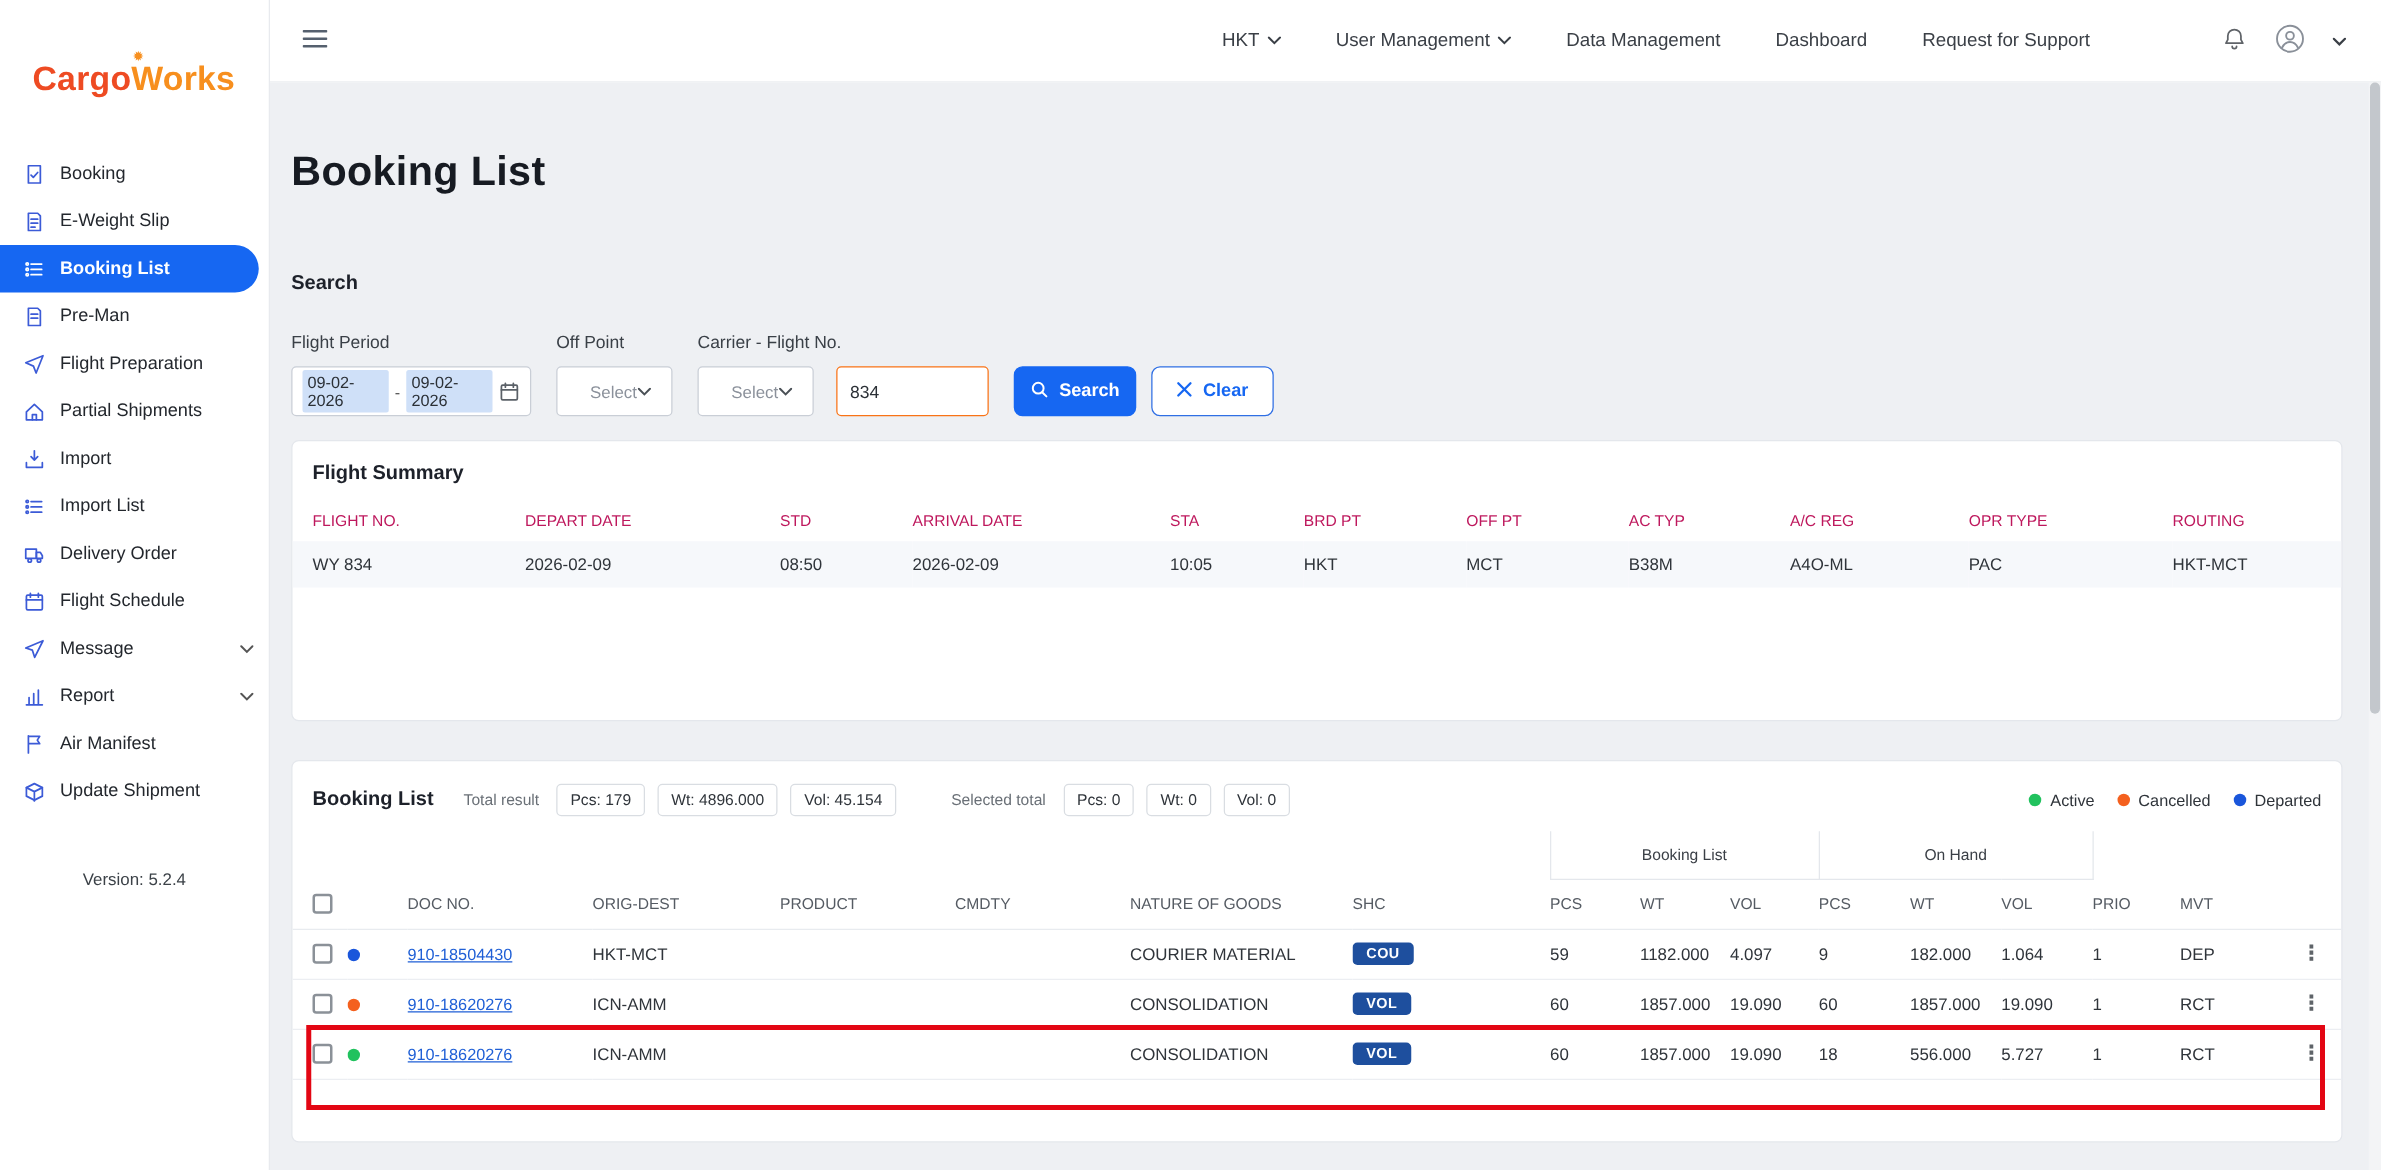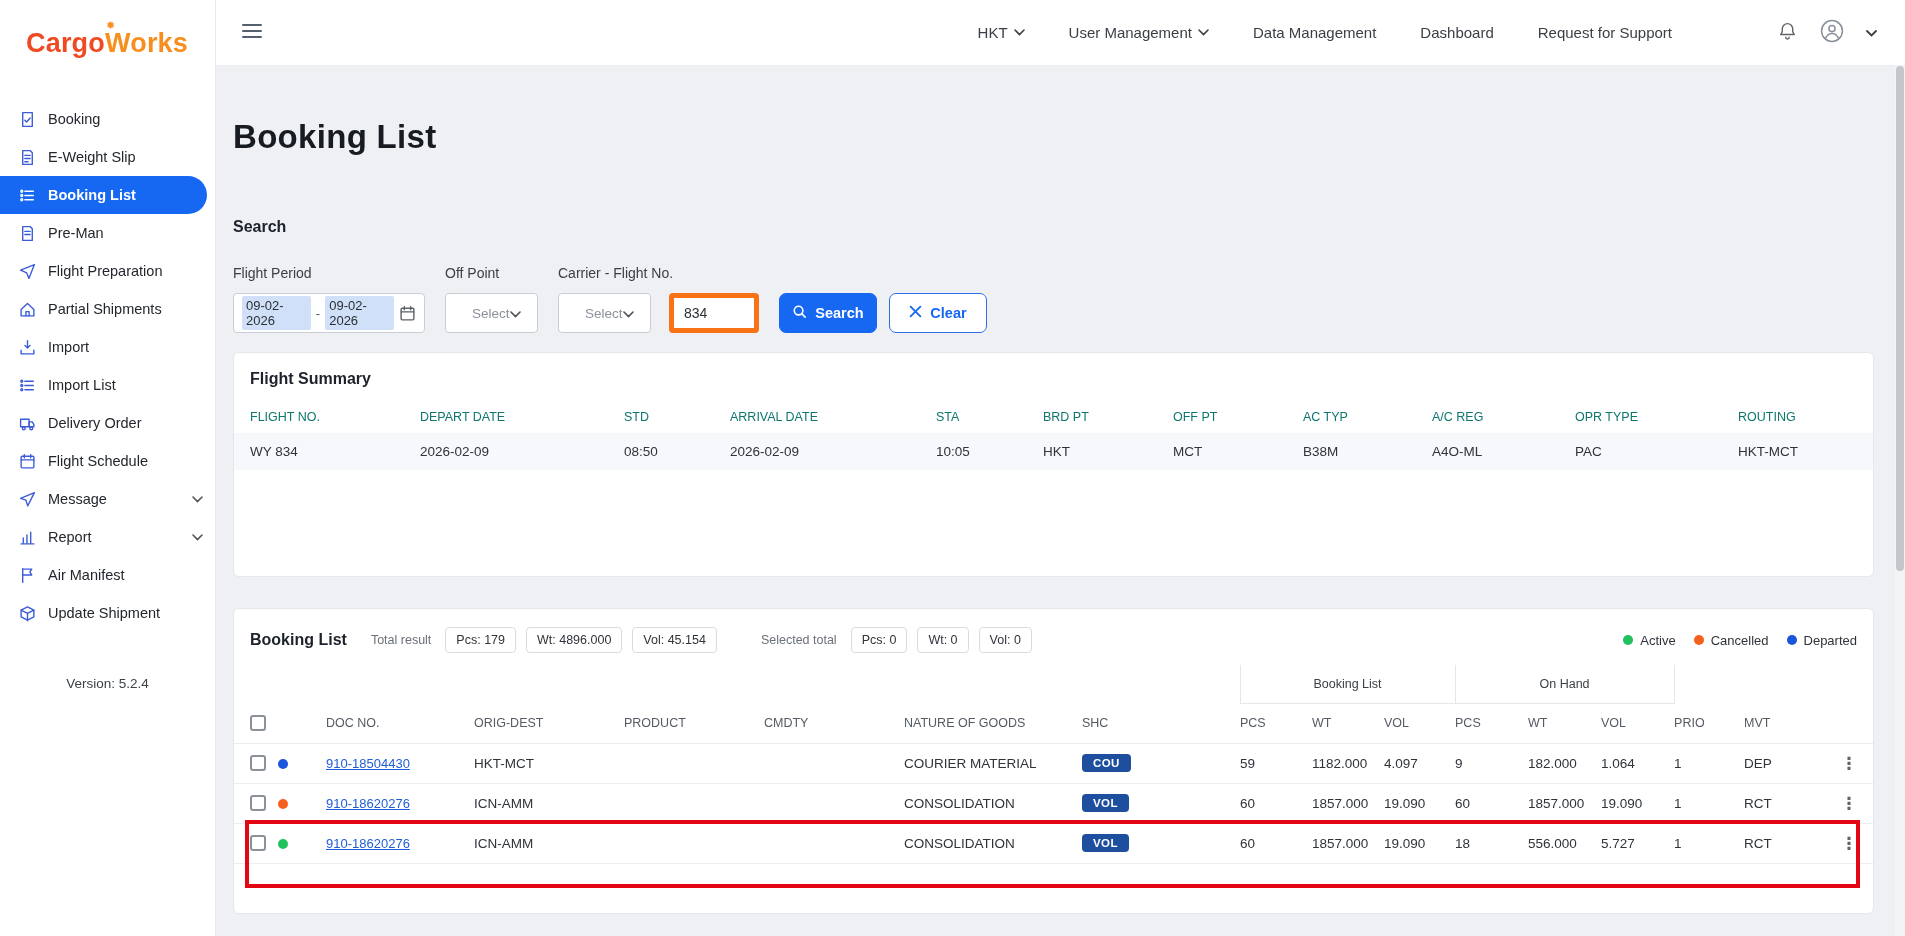--- a/index.html
+++ b/index.html
@@ -2,21 +2,21 @@
 <html><head>
 <meta charset="utf-8">
 <style>
   * { margin:0; padding:0; box-sizing:border-box; }
   html,body { width:1905px; height:936px; overflow:hidden; }
   body { font-family:"Liberation Sans","DejaVu Sans",sans-serif; background:#eef0f3; color:#2b3036; }
   .app { display:flex; width:1905px; height:936px; }
 
   
   .sidebar { width:216px; background:#fff; border-right:1px solid #e8eaee; display:flex; flex-direction:column; flex-shrink:0; }
-  .logo { height:100px; padding:28px 0 0 26px; font-size:27px; font-weight:700; letter-spacing:.2px; white-space:nowrap; }
+  .logo { height:100px; padding:28px 0 0 26px; font-size:27px; font-weight:700; letter-spacing:.2px; white-space:nowrap;margin-top:20px; }
   .logo-part1 { color:#ee4b23; }
   .logo-part2 { color:#f78f1e; position:relative; }
   .logo-spark { position:absolute; top:-9px; left:1px; font-size:11px; color:#f78f1e; }
   .sb-nav { display:flex; flex-direction:column; }
   .sb-item { display:flex; align-items:center; gap:12px; height:38px; padding:0 12px 0 18px; font-size:14.5px; color:#23272d; cursor:pointer; }
   .sb-icon { width:18px; height:18px; color:#3c5bd7; display:flex; align-items:center; justify-content:center; flex-shrink:0; }
   .sb-item.active { background:#1667f2; color:#fff; font-weight:700; border-radius:0 19px 19px 0; margin-right:8px; }
   .sb-item.active .sb-icon { color:#fff; }
   .sb-chevron { margin-left:auto; display:flex; color:#555; }
   .version { margin-top:44px; text-align:center; font-size:13.5px; color:#3c4248; }
@@ -37,32 +37,32 @@
   
   .form-row { display:flex; align-items:flex-end; gap:20px; margin-top:29px; }
   .form-group label { display:block; font-size:14px; color:#3a4047; margin-bottom:12px; }
   .date-range { width:192px; height:40px; background:#fff; border:1px solid #c9ced6; border-radius:4px; display:flex; align-items:center; gap:5px; padding:0 8px; font-size:13px; color:#2b3036; cursor:text; }
   .date-val { background:#cfe0f8; border-radius:2px; padding:2px 4px; }
   .date-sep { color:#555; }
   .cal-icon { margin-left:auto; display:flex; color:#5b6168; cursor:pointer; }
   .select { width:93px; height:40px; background:#fff; border:1px solid #c9ced6; border-radius:4px; display:flex; align-items:center; justify-content:space-between; padding:0 26px; cursor:pointer; }
   .select-val { font-size:13.5px; color:#8b919b; }
   .inline { display:flex; gap:18px; }
-  .text-input { width:90px; height:40px; background:#fff; border:5px solid #f97316; border-radius:4px; padding:0 10px; font-size:14px; color:#2b3036; font-family:inherit; }
+  .text-input { width:122px; height:40px; background:#fff; border:1px solid #f97316; border-radius:4px; padding:0 10px; font-size:14px; color:#2b3036; font-family:inherit; }
   .btns { display:flex; gap:12px; }
   .btn { height:40px; border-radius:7px; font-size:14.5px; font-weight:600; display:flex; align-items:center; justify-content:center; gap:8px; cursor:pointer; font-family:inherit; }
   .btn-primary { width:98px; background:#1667f2; color:#fff; border:1px solid #1667f2; }
   .btn-outline { width:98px; background:#fff; color:#1667f2; border:1.5px solid #2f6fe4; }
 
   
   .card { background:#fff; border:1px solid #e4e7ec; border-radius:6px; }
   .fs-card { margin-top:19px; height:225px; overflow:hidden; }
   .card-title { font-size:16px; font-weight:700; color:#1d212a; padding:17px 16px 13px; }
   table { width:100%; border-collapse:collapse; table-layout:fixed; }
-  .fs th { font-size:12.5px; color:#0f766e; font-weight:400; text-align:left; padding:9px 8px 9px 0; white-space:nowrap; }
+  .fs th { font-size:12.5px; color:#be185d; font-weight:400; text-align:left; padding:9px 8px 9px 0; white-space:nowrap; }
   .fs th:first-child, .fs td:first-child { padding-left:16px; }
   .fs td { font-size:13.5px; color:#2f343a; padding:11px 8px 11px 0; background:#f6f8fb; white-space:nowrap; }
 
   .bl-card { margin-top:31px; height:306px; position:relative; overflow:hidden; }
   .bl-header { display:flex; align-items:center; padding:18px 16px 12px; }
   .bl-title { font-size:16px; font-weight:700; color:#1d212a; }
   .muted { font-size:12.5px; color:#6a7077; }
   .lbl-total { margin-left:24px; }
   .lbl-selected { margin-left:44px; }
   .chips { display:flex; gap:10px; margin-left:14px; }

